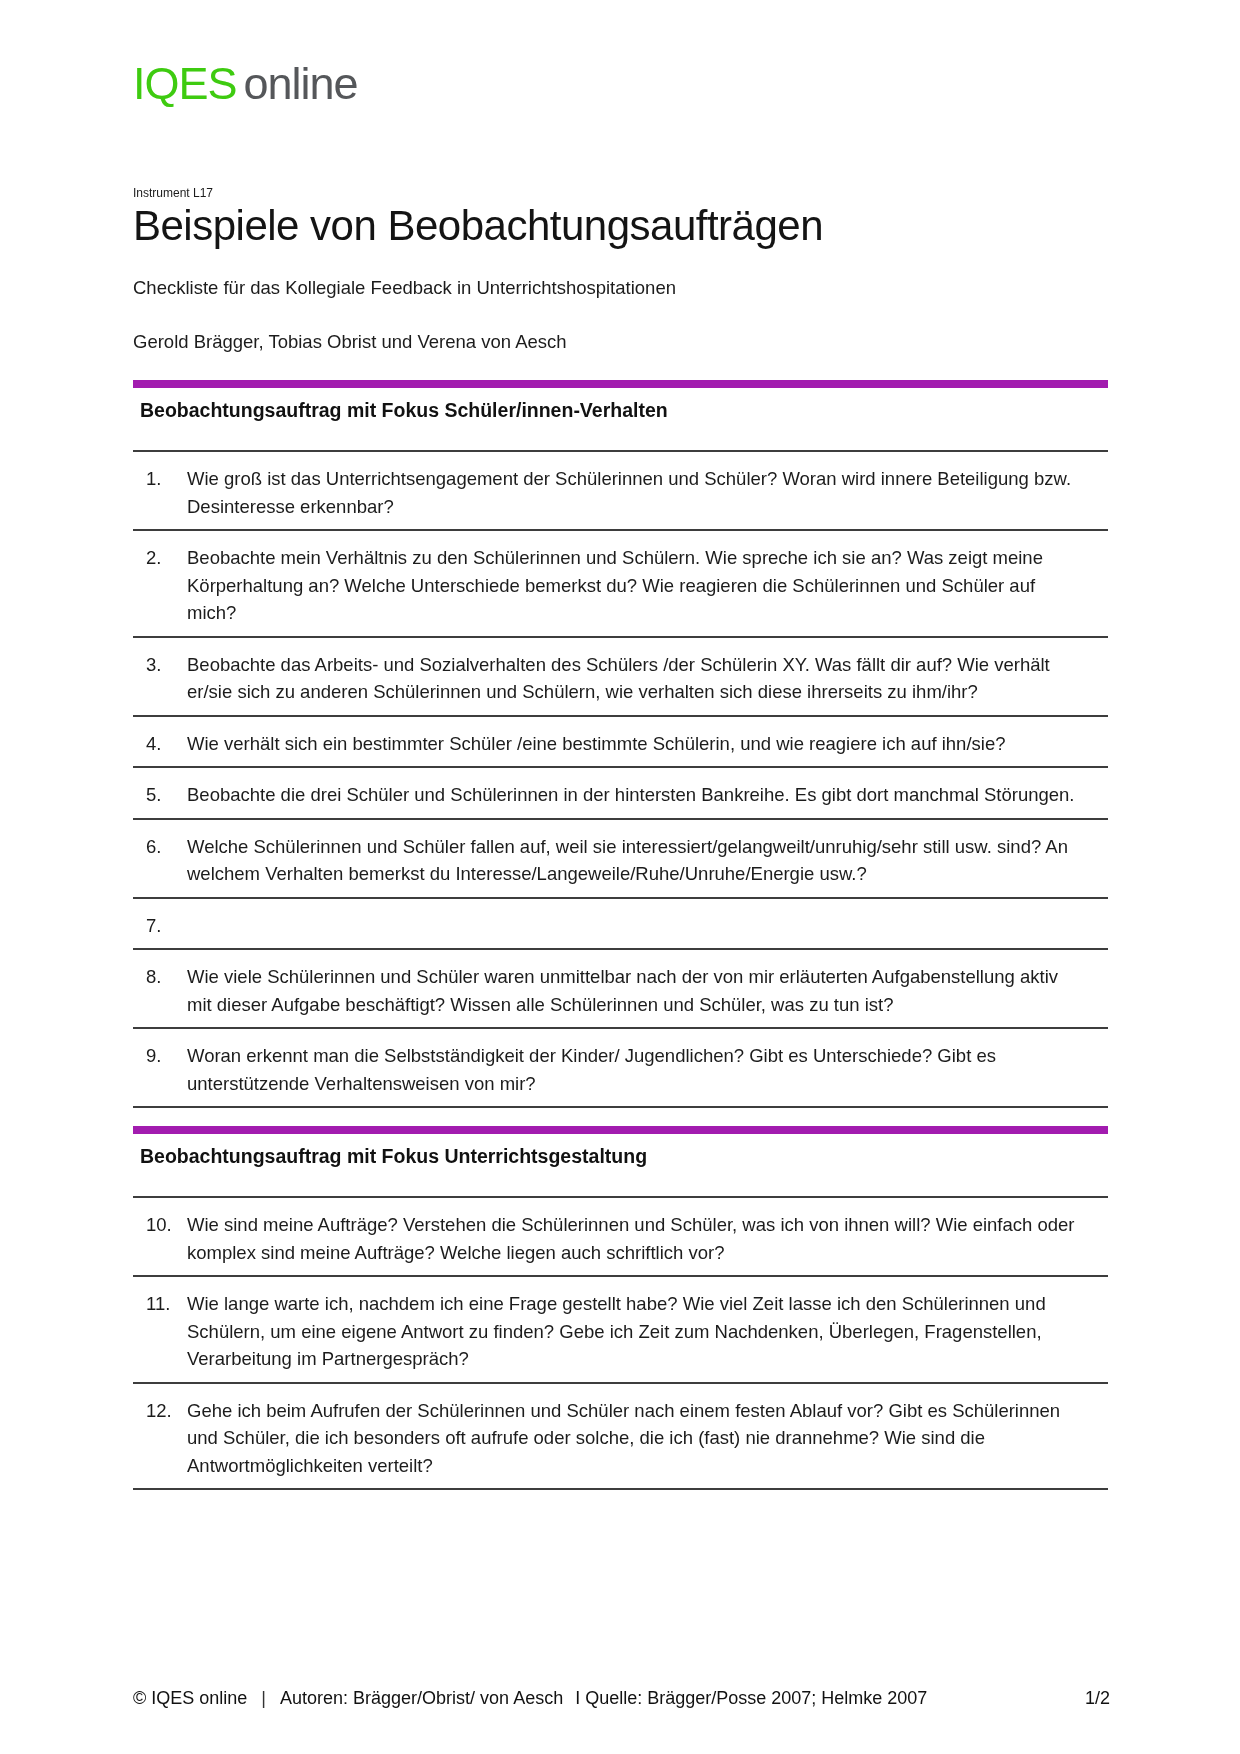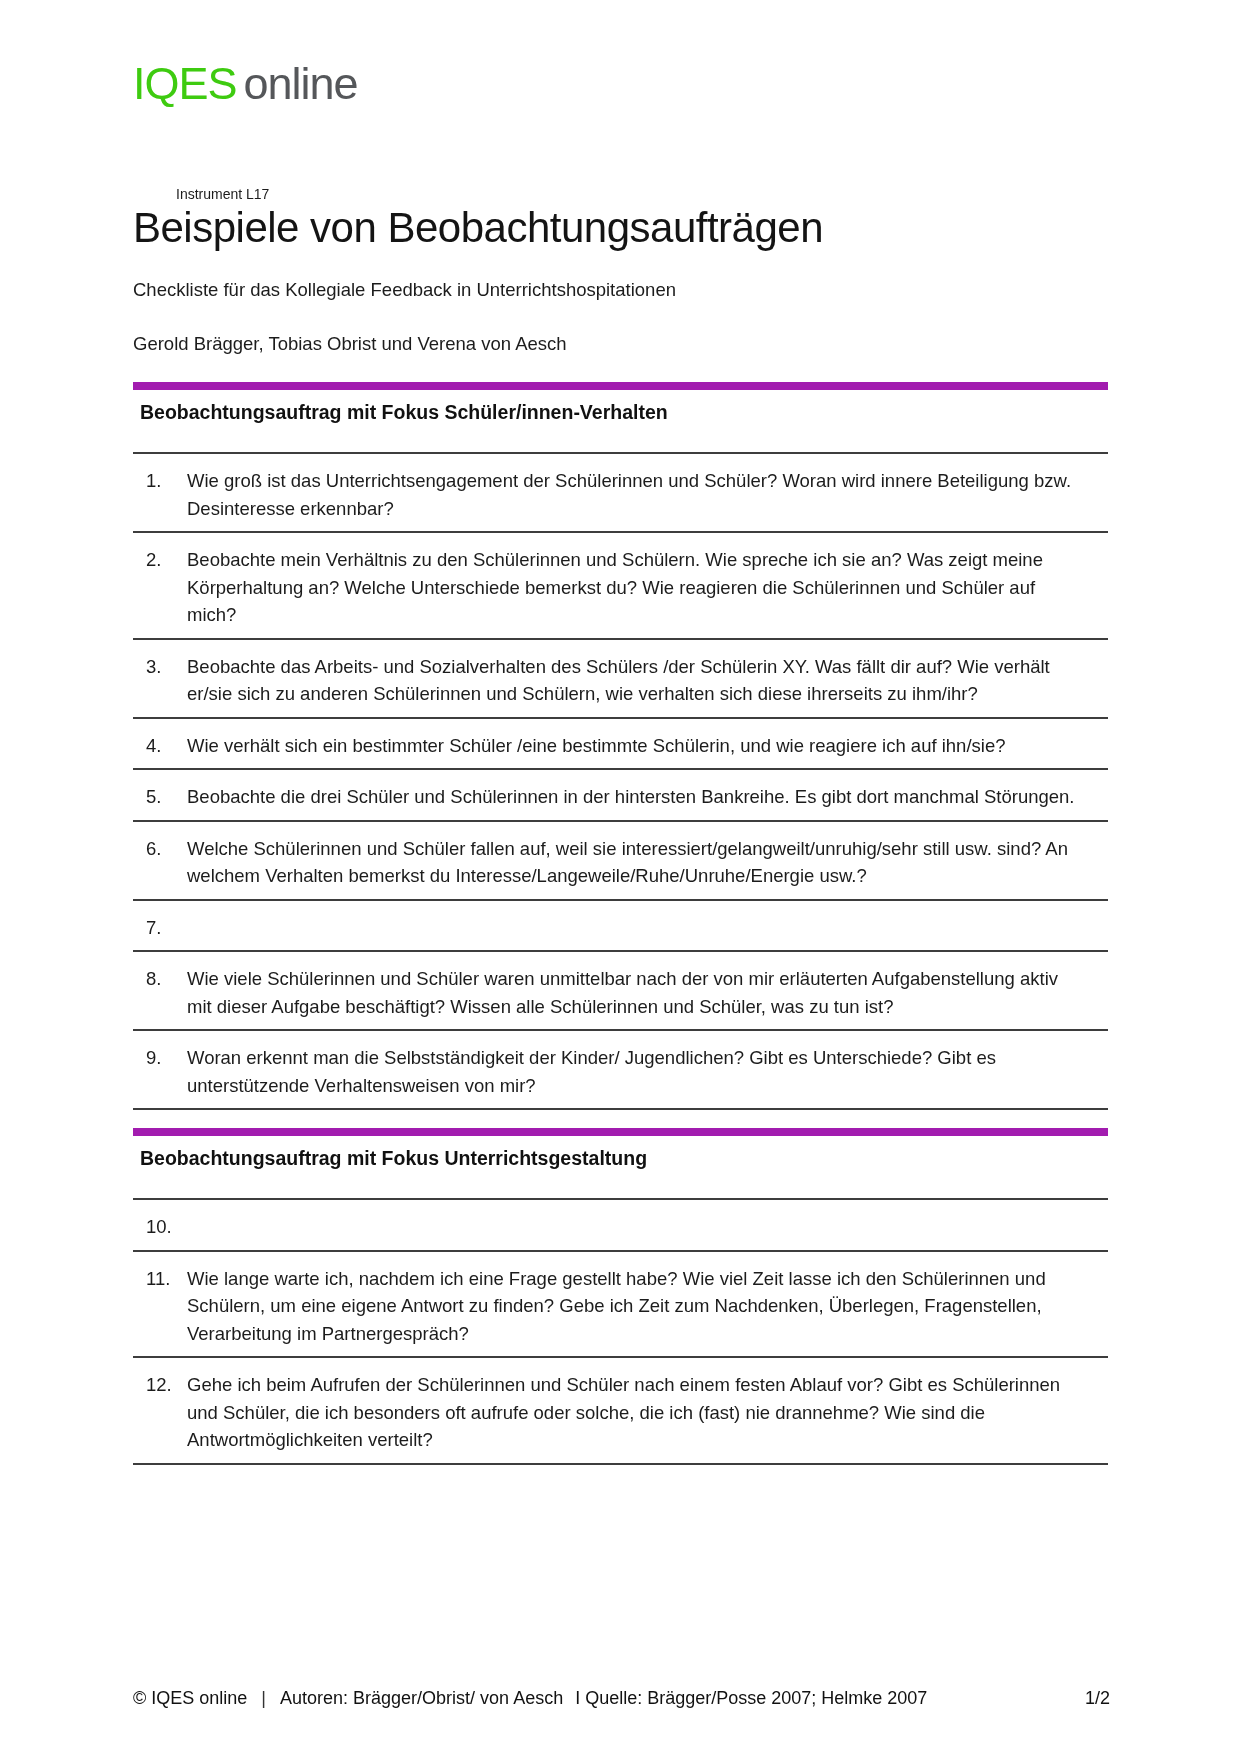--- a/index.html
+++ b/index.html
@@ -25,24 +25,23 @@
     font-size: 45px;
     letter-spacing: -1px;
     margin-bottom: 76px;
     white-space: nowrap;
   }
   .logo .iqes   { color: #3ecb10; }
   .logo .online { color: #55575a; margin-left: 7px; }
 
   
   .instrument {
-    font-size: 14px;
+    font-size: 12px;
     color: #1c1c1c;
     margin-bottom: 2px;
-    margin-left: 43px;
   }
   h1.title {
     font-size: 42px;
     font-weight: 400;
     letter-spacing: -0.5px;
     color: #141414;
     margin-bottom: 27px;
     white-space: nowrap;
   }
   .subtitle {
@@ -158,20 +157,21 @@
         <p class="txt">Woran erkennt man die Selbstständigkeit der Kinder/ Jugendlichen? Gibt es Unterschiede? Gibt es unterstützende Verhaltensweisen von mir?</p>
       </div>
     </section>
 
     <section class="section">
       <div class="section-head">
         <h2>Beobachtungsauftrag mit Fokus Unterrichtsgestaltung</h2>
       </div>
       <div class="item">
         <span class="num">10.</span>
+        <p class="txt">Wie sind meine Aufträge? Verstehen die Schülerinnen und Schüler, was ich von ihnen will? Wie einfach oder komplex sind meine Aufträge? Welche liegen auch schriftlich vor?</p>
       </div>
       <div class="item">
         <span class="num">11.</span>
         <p class="txt">Wie lange warte ich, nachdem ich eine Frage gestellt habe? Wie viel Zeit lasse ich den Schülerinnen und Schülern, um eine eigene Antwort zu finden? Gebe ich Zeit zum Nachdenken, Überlegen, Fragenstellen, Verarbeitung im Partnergespräch?</p>
       </div>
       <div class="item">
         <span class="num">12.</span>
         <p class="txt">Gehe ich beim Aufrufen der Schülerinnen und Schüler nach einem festen Ablauf vor? Gibt es Schülerinnen und Schüler, die ich besonders oft aufrufe oder solche, die ich (fast) nie drannehme? Wie sind die Antwortmöglichkeiten verteilt?</p>
       </div>
     </section>

